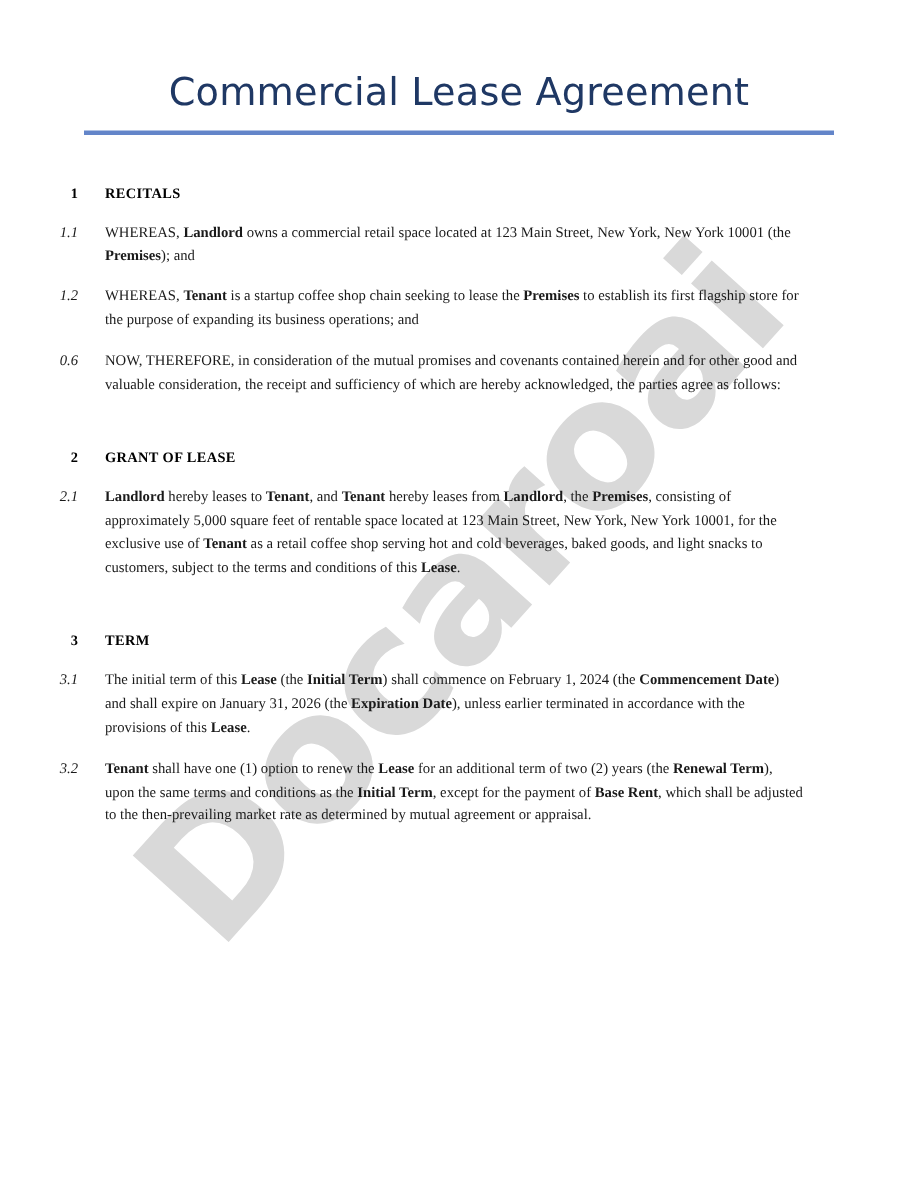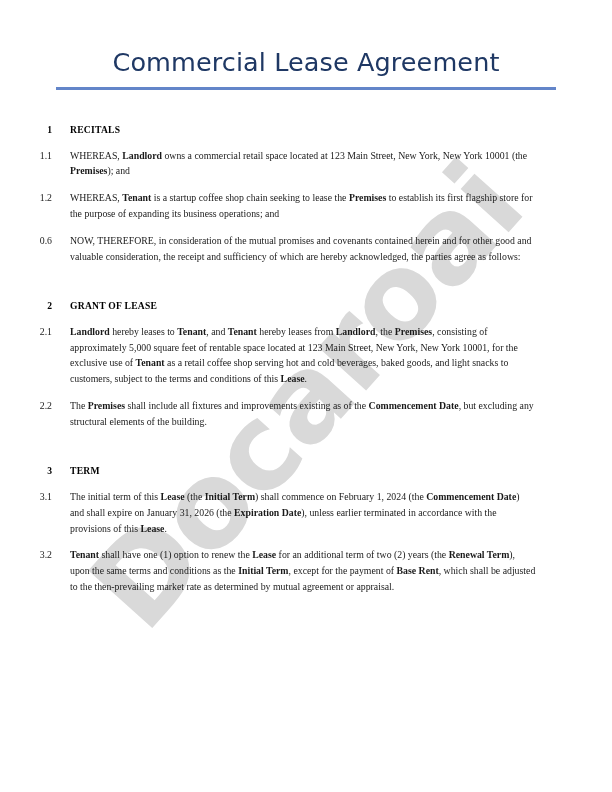--- a/index.html
+++ b/index.html
@@ -101,20 +101,21 @@
     margin-bottom: 11px;
   }
   .clause-num {
     width: 52px;
     padding-left: 28px;
     box-sizing: border-box;
     text-align: right;
     font-size: 9.8px;
     color: #1a1a1a;
     flex: 0 0 auto;
+    font-style: italic;
   }
   .clause-body {
     padding-left: 18px;
     padding-right: 76px;
     font-size: 9.8px;
     line-height: 1.62;
     color: #1a1a1a;
     text-align: left;
   }
   .clause-body b { font-weight: 700; }
@@ -157,24 +158,20 @@
       <div class="section-gap"></div>
       <div class="section">
         <div class="heading-row">
           <div class="heading-num">2</div>
           <div class="heading-text">GRANT OF LEASE</div>
         </div>
         <div class="clause">
           <div class="clause-num">2.1</div>
           <div class="clause-body"><b>Landlord</b> hereby leases to <b>Tenant</b>, and <b>Tenant</b> hereby leases from <b>Landlord</b>, the <b>Premises</b>, consisting of approximately 5,000 square feet of rentable space located at 123 Main Street, New York, New York 10001, for the exclusive use of <b>Tenant</b> as a retail coffee shop serving hot and cold beverages, baked goods, and light snacks to customers, subject to the terms and conditions of this <b>Lease</b>.</div>
         </div>
-        <div class="clause">
-          <div class="clause-num">2.2</div>
-          <div class="clause-body">The <b>Premises</b> shall include all fixtures and improvements existing as of the <b>Commencement Date</b>, but excluding any structural elements of the building.</div>
-        </div>
       </div>
       <div class="section-gap"></div>
       <div class="section">
         <div class="heading-row">
           <div class="heading-num">3</div>
           <div class="heading-text">TERM</div>
         </div>
         <div class="clause">
           <div class="clause-num">3.1</div>
           <div class="clause-body">The initial term of this <b>Lease</b> (the <b>Initial Term</b>) shall commence on February 1, 2024 (the <b>Commencement Date</b>) and shall expire on January 31, 2026 (the <b>Expiration Date</b>), unless earlier terminated in accordance with the provisions of this <b>Lease</b>.</div>

